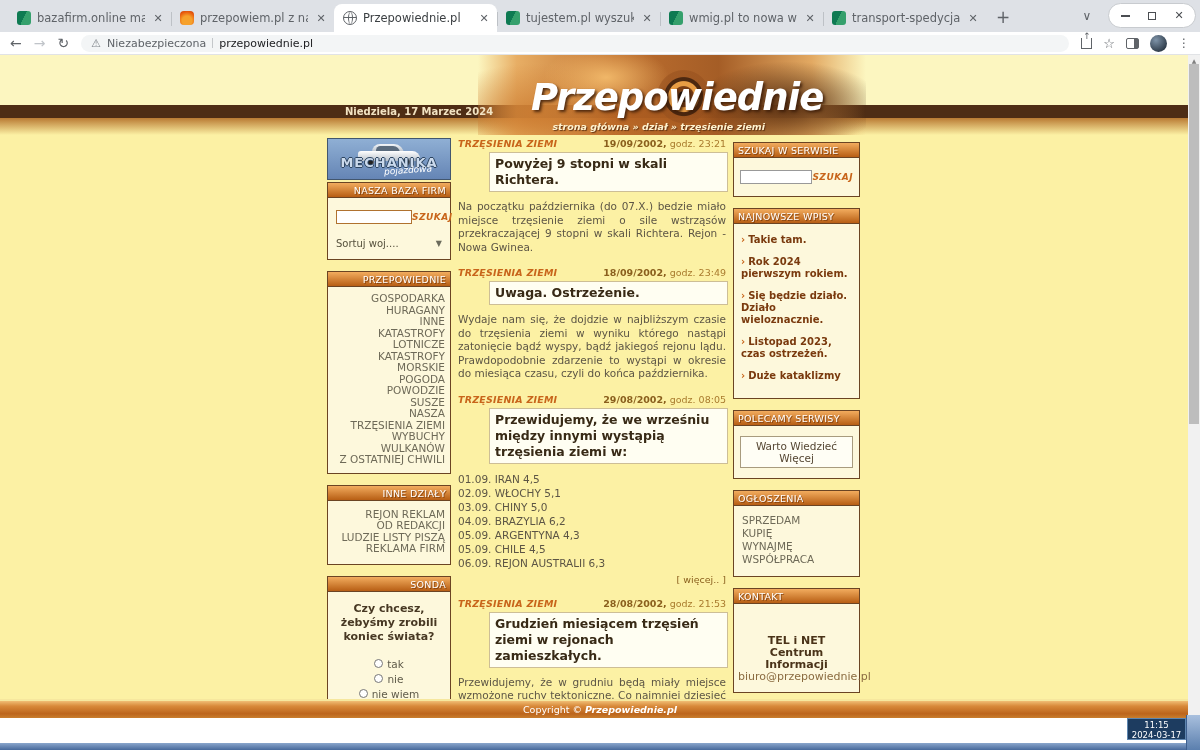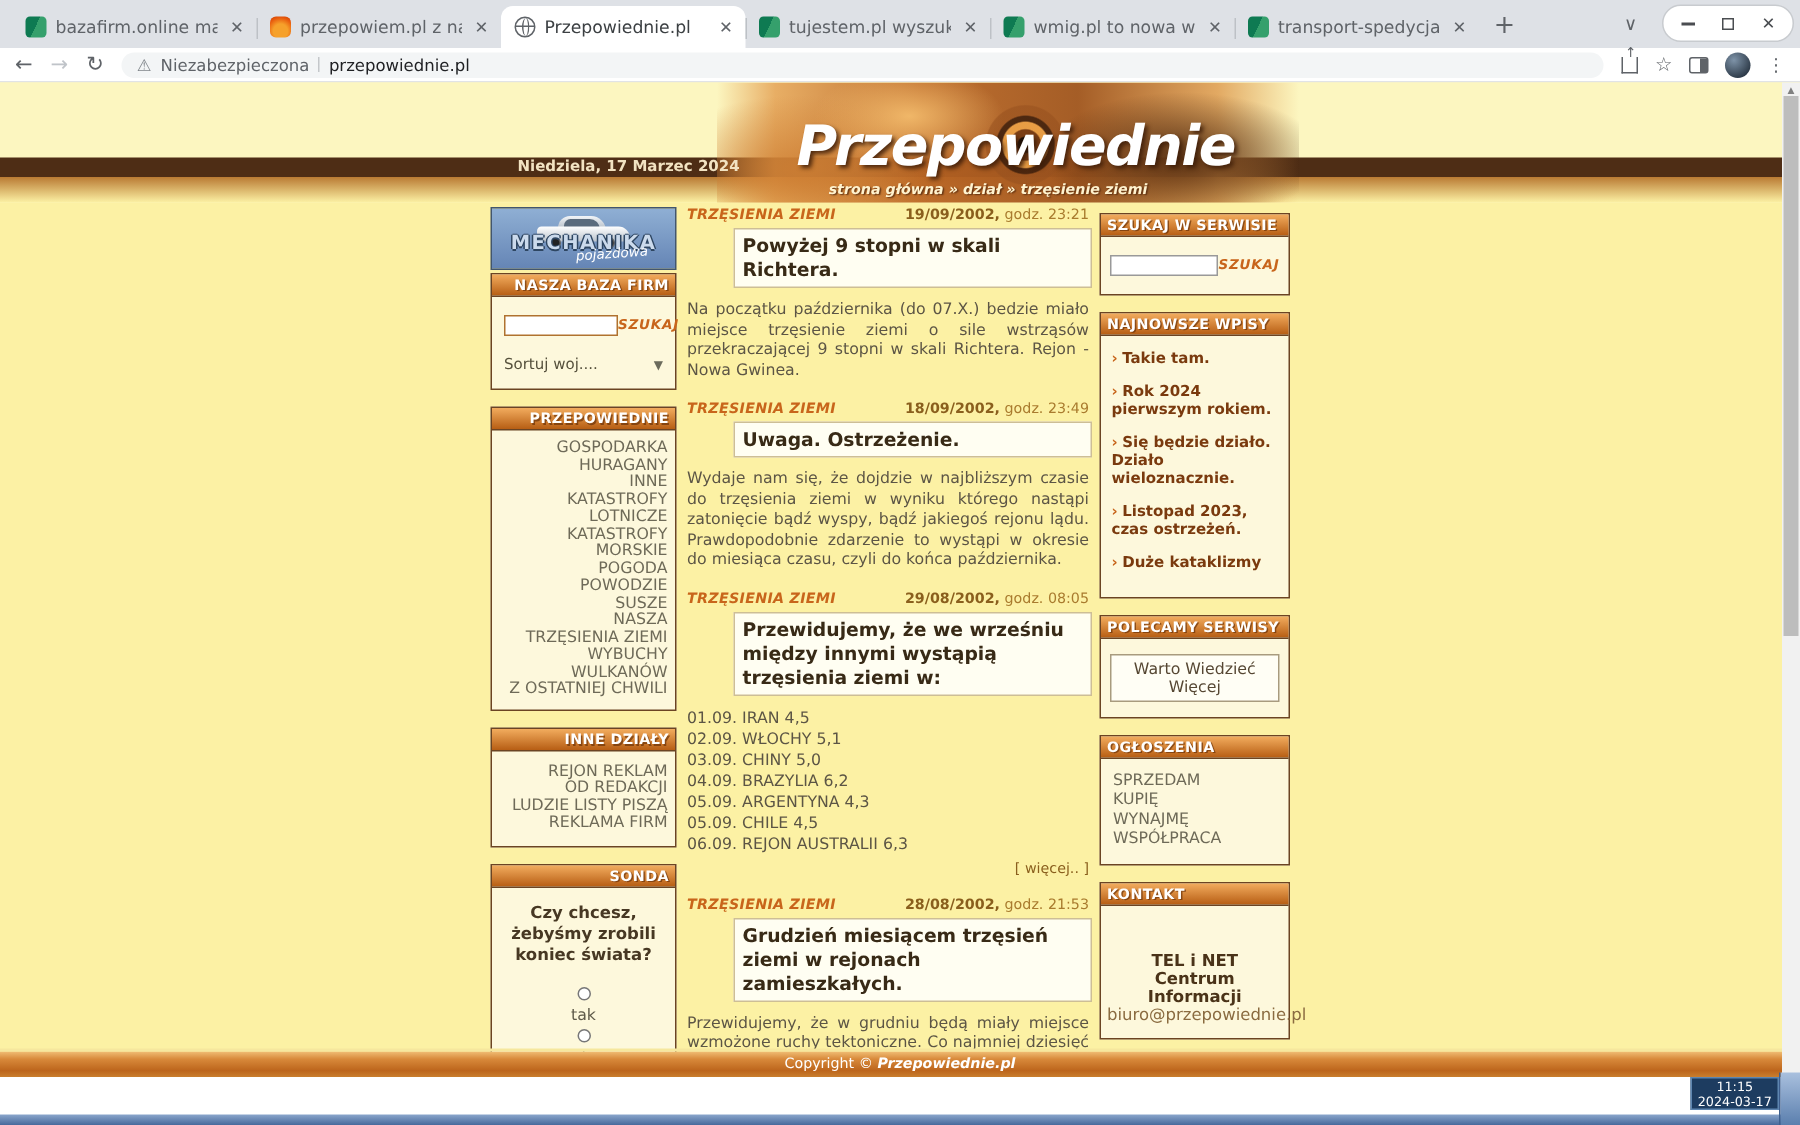--- a/index.html
+++ b/index.html
@@ -58,21 +58,21 @@
   .header-date { position:absolute; left:345px; top:51px; z-index:3; font-size:10px; font-weight:bold; color:#F2E3C2; }
   .site-logo { position:absolute; left:531px; top:24px; z-index:3; font-size:37px; font-weight:bold; font-style:italic; letter-spacing:-1px; color:#fff; text-shadow:2px 2px 3px rgba(60,28,8,.85); line-height:38px; }
   .site-breadcrumb { position:absolute; left:531px; top:66px; width:234px; z-index:3; text-align:right; font-size:9.5px; font-style:italic; font-weight:bold; color:#FFF3CF; text-shadow:1px 1px 1px rgba(90,45,15,.9); }
 
   .columns { position:absolute; left:327px; top:83px; width:535px; display:flex; gap:5px; }
   .col-left { width:124px; flex:0 0 auto; }
   .col-mid { width:272px; flex:0 0 auto; }
   .col-right { width:127px; flex:0 0 auto; padding-top:4px; }
 
   .box { border:1px solid #6B4423; background:#FDF8DC; margin-bottom:11px; }
-  .box-hdr { padding:2px 4px 1px; background:linear-gradient(#F2AC5E,#B75E14); border-bottom:1px solid #6B4423; color:#fff; font-size:9.5px; font-weight:bold; letter-spacing:.3px; text-shadow:1px 1px 0 rgba(100,45,5,.65); }
+  .box-hdr { padding:2px 4px 1px; background:linear-gradient(#F2AC5E,#B75E14); border-bottom:1px solid #6B4423; color:#fff; font-size:9.5px; font-weight:normal; letter-spacing:.3px; text-shadow:1px 1px 0 rgba(100,45,5,.65); }
   .hdr-r { text-align:right; }
 
   
   .banner { height:42px; border:1px solid #42566e; background:linear-gradient(#8FAFD4,#6585B5); position:relative; overflow:hidden; margin-bottom:2px; }
   .car { position:absolute; left:30px; top:5px; width:62px; height:20px; }
   .car-body { position:absolute; left:0; top:7px; width:62px; height:10px; background:linear-gradient(#ffffff,#b9c2cc); border-radius:4px 10px 3px 3px; }
   .car-cab { position:absolute; left:14px; top:0; width:32px; height:10px; background:linear-gradient(#f2f5f8,#aab4bf); border-radius:8px 10px 0 0; }
   .car-win { position:absolute; left:18px; top:2px; width:24px; height:7px; background:#5a6b7d; border-radius:5px 8px 0 0; }
   .car-w1,.car-w2 { position:absolute; top:14px; width:8px; height:8px; background:#222; border-radius:50%; border:1px solid #666; }
   .car-w1 { left:8px; } .car-w2 { left:44px; }
@@ -90,21 +90,21 @@
   .sort-arrow { font-size:8px; color:#6b6b5c; }
 
   
   .menu { list-style:none; padding:6px 5px 7px; }
   .menu li { font-size:10.5px; line-height:11.5px; color:#6E6A58; text-align:right; }
 
   
   .sonda-body { padding:10px 4px 12px; text-align:center; }
   .sonda-q { font-size:11px; font-weight:bold; color:#473823; line-height:14px; }
   .sonda-opts { margin-top:14px; }
-  .sonda-opt { display:flex; align-items:center; justify-content:center; gap:4px; margin-bottom:3px; font-size:10.5px; color:#5F5B4A;flex-direction:column; }
+  .sonda-opt { display:flex; align-items:center; justify-content:center; gap:4px; margin-bottom:3px; font-size:10.5px; color:#5F5B4A; }
   .radio { width:9px; height:9px; border:1px solid #777; border-radius:50%; background:#fff; flex:0 0 auto; }
 
   
   .article { margin-bottom:13px; }
   .art-top { display:flex; justify-content:space-between; align-items:baseline; padding:0 2px; margin-bottom:3px; }
   .art-cat { font-size:9.5px; font-weight:bold; font-style:italic; color:#C8651B; letter-spacing:.2px; }
   .art-date { font-size:9.5px; color:#A97B2E; }
   .art-date b { color:#8A5F1D; }
   .art-title { background:#FFFEF2; border:1px solid #CDBE96; padding:3px 5px; font-weight:bold; font-size:12.5px; color:#382A16; line-height:16px;margin-left:33px; }
   .art-body { margin-top:8px; font-size:10.5px; line-height:13.5px; color:#5C5545; text-align:justify; padding:0 2px; }

